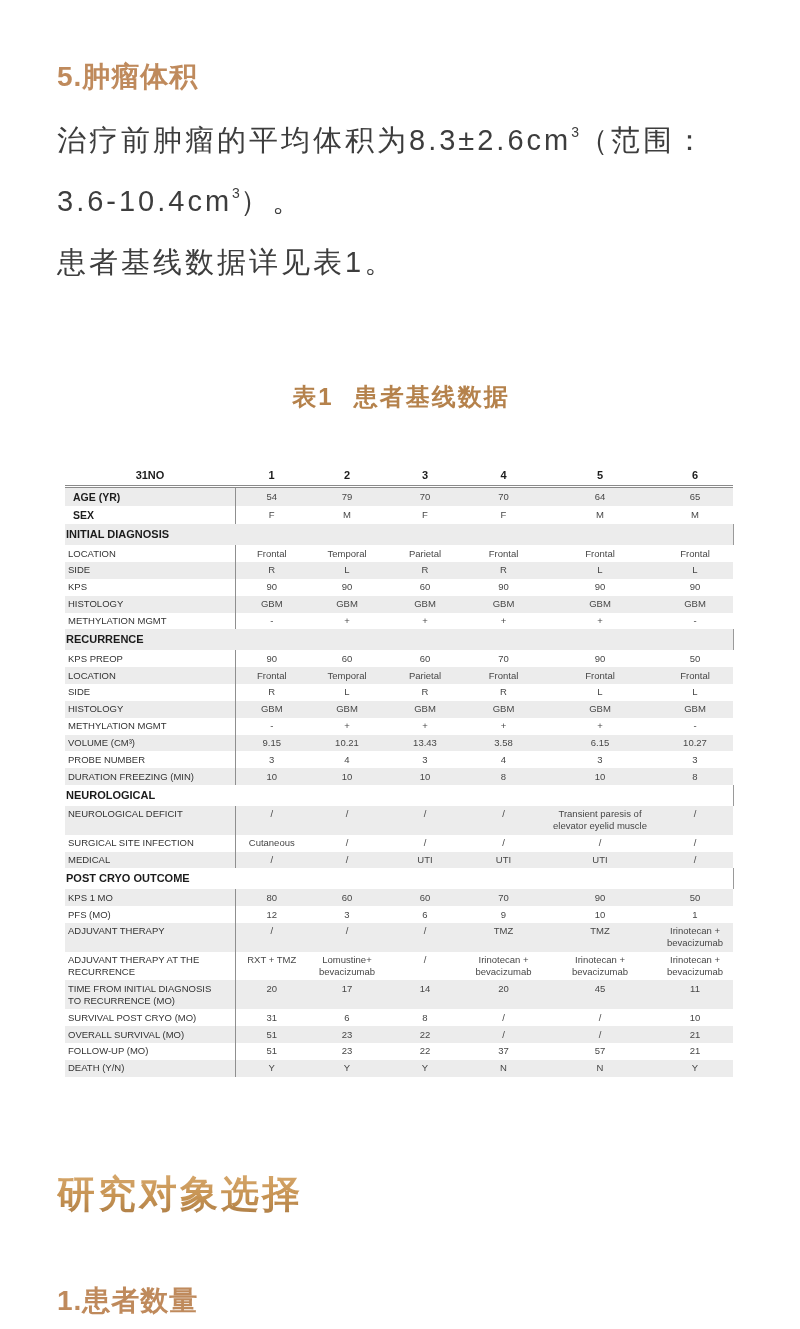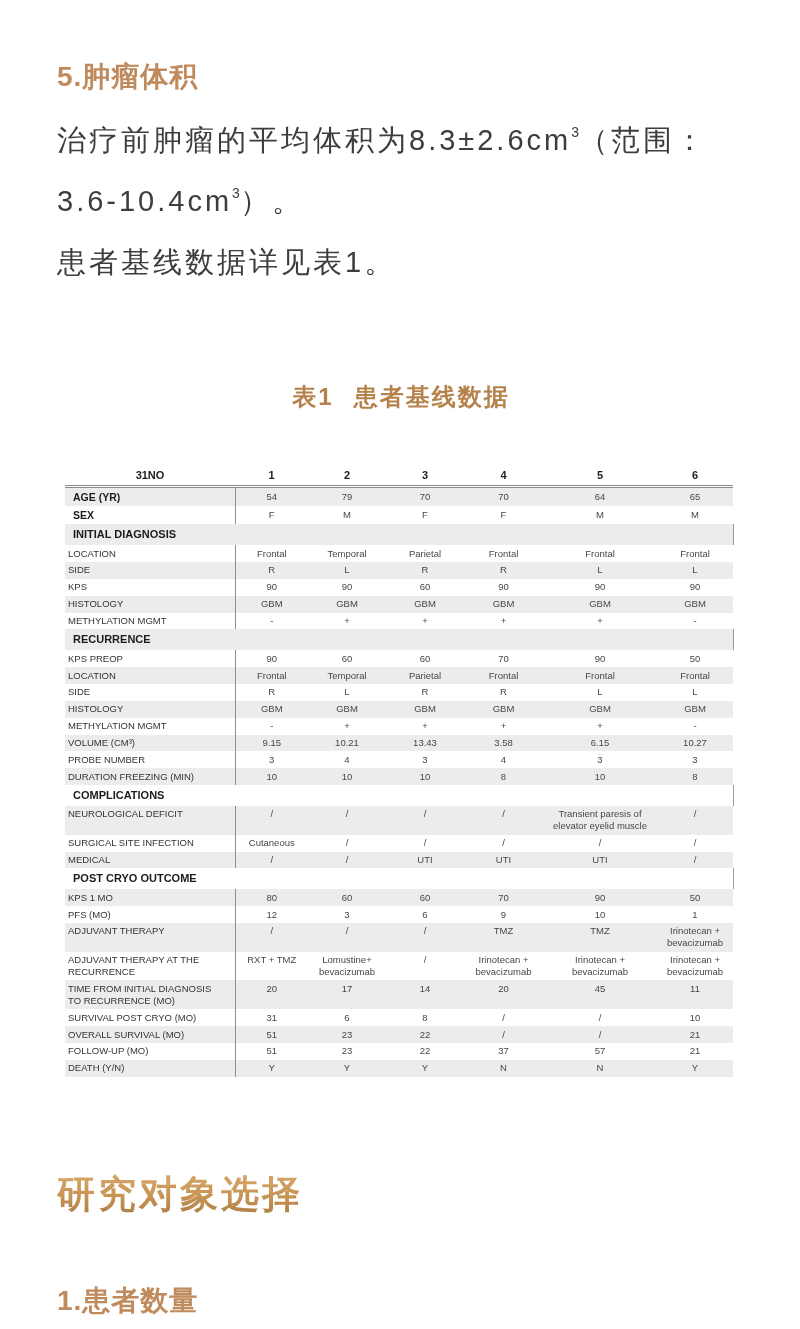--- a/index.html
+++ b/index.html
@@ -49,21 +49,21 @@
     line-height: 1.25; word-wrap: break-word;
   }
   table.baseline td.row-label {
     text-align: left; padding-right: 8px; color: #333333;
   }
   table.baseline tr.style-left td.row-label {
     text-align: left; padding-left: 8px; font-weight: bold;
     font-size: 10.5px; color: #1d1d1d;
   }
   table.baseline tr.style-section td {
-    text-align: left; padding-left: 8px; font-weight: bold;
+    text-align: left; padding-left: 1px; font-weight: bold;
     font-size: 11px; color: #1b1b1b;
     border-right: 1px solid #9a9a9a; padding-top: 3.5px; padding-bottom: 3.5px;
   }
   table.baseline tbody tr:nth-child(odd) { background: var(--stripe-gray, #ececec); }
   table.baseline tr.has-sep td:nth-child(2) { border-left: 1px solid #8f8f8f; }
 
   
   .serif-heading {
     margin: 92px 0 0; font-family: "DejaVu Serif", "Liberation Serif", serif;
     font-size: 38px; font-weight: bold; letter-spacing: 3px;
@@ -251,21 +251,21 @@
           <tr class="style-right has-sep">
             <td class="row-label">DURATION FREEZING (MIN)</td>
             <td>10</td>
             <td>10</td>
             <td>10</td>
             <td>8</td>
             <td>10</td>
             <td>8</td>
           </tr>
           <tr class="style-section">
-            <td colspan="7">COMPLICATIONS</td>
+            <td colspan="7">NEUROLOGICAL</td>
           </tr>
           <tr class="style-right has-sep">
             <td class="row-label">NEUROLOGICAL DEFICIT</td>
             <td>/</td>
             <td>/</td>
             <td>/</td>
             <td>/</td>
             <td>Transient paresis of elevator eyelid muscle</td>
             <td>/</td>
           </tr>

